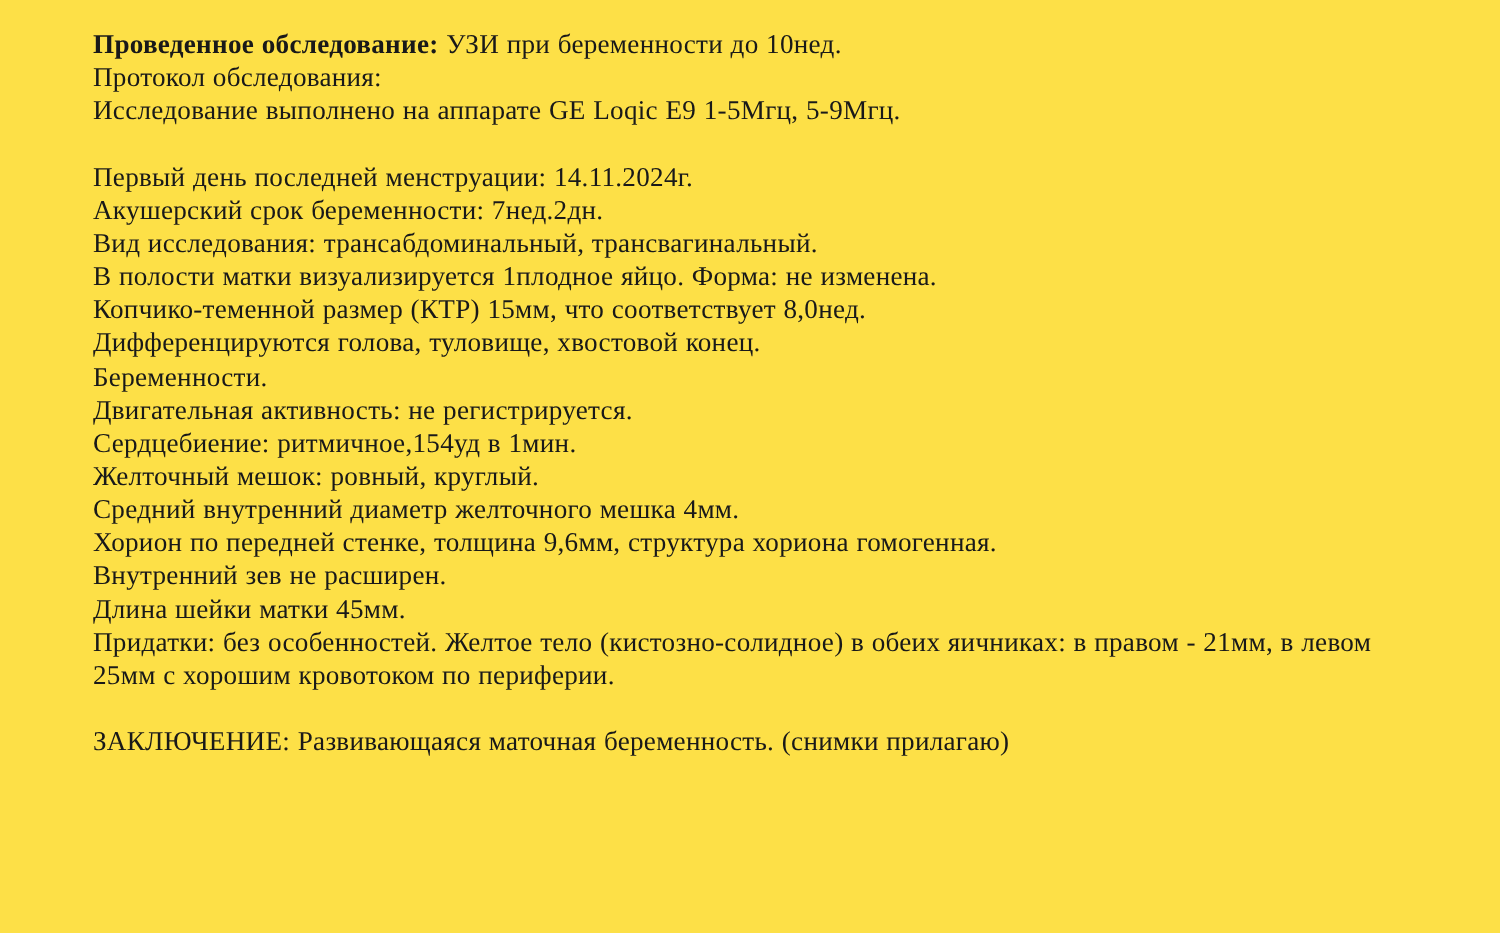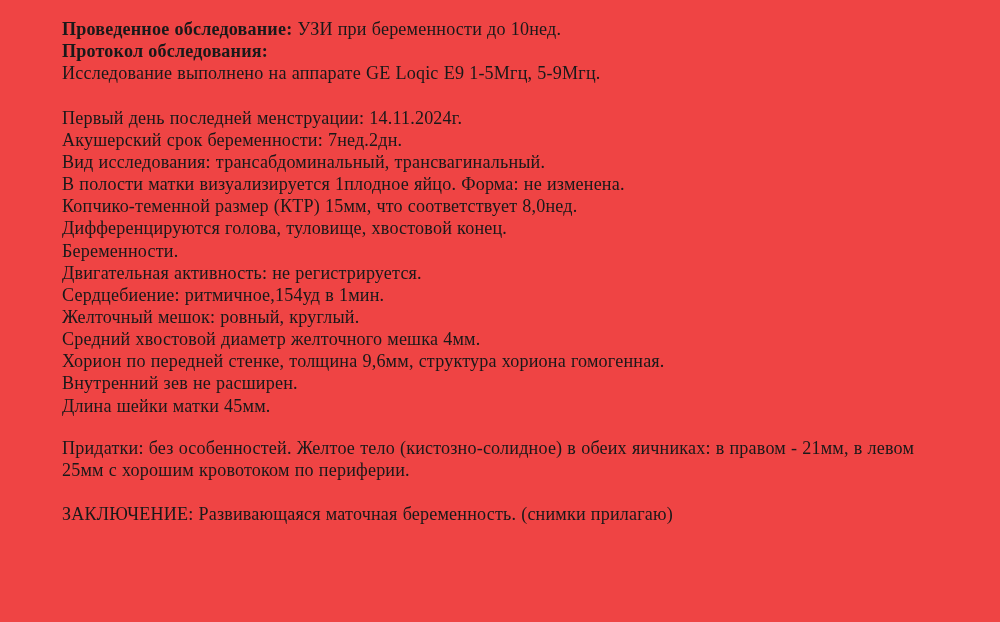--- a/index.html
+++ b/index.html
@@ -15,58 +15,57 @@
     overflow: hidden;
     font-family: "Liberation Serif", "DejaVu Serif", serif;
     color: #191919;
     -webkit-font-smoothing: antialiased;
   }
 
   .page {
     position: relative;
     width: 1000px;
     height: 622px;
-    background: #ef4444;
+    background: #fde047;
     box-sizing: border-box;
     padding: 18px 40px 0 62px;
   }
 
   .doc-body {
     width: 890px;
   }
 
   .line {
     font-size: 18.1px;
     line-height: 22.15px;
     white-space: pre-wrap;
     letter-spacing: 0.01em;
     word-spacing: 0.02em;
     color: #191919;
   }
 
   .line.bold,
   .lead {
-    font-weight: 700;
+    font-weight: 400;
   }
 
   
   .lead {
     font-weight: 700;
   }
 
   .blank {
     font-size: 18.1px;
     line-height: 22.15px;
     height: 22.15px;
   }
 
   
   .line.wrap {
     white-space: normal;
-    margin-top: 20px;
   }
 </style>
 </head>
 <body>
 
 <div class="page">
   <div class="doc-body">
 
     <div class="line"><span class="lead">Проведенное обследование:</span><span> УЗИ при беременности до 10нед.</span></div>
 
@@ -79,21 +78,21 @@
     <div class="line">Первый день последней менструации: 14.11.2024г.</div>
     <div class="line">Акушерский срок беременности: 7нед.2дн.</div>
     <div class="line">Вид исследования: трансабдоминальный, трансвагинальный.</div>
     <div class="line">В полости матки визуализируется 1плодное яйцо. Форма: не изменена.</div>
     <div class="line">Копчико-теменной размер (КТР) 15мм, что соответствует 8,0нед.</div>
     <div class="line">Дифференцируются голова, туловище, хвостовой конец.</div>
     <div class="line">Беременности.</div>
     <div class="line">Двигательная активность: не регистрируется.</div>
     <div class="line">Сердцебиение: ритмичное,154уд в 1мин.</div>
     <div class="line">Желточный мешок: ровный, круглый.</div>
-    <div class="line">Средний хвостовой диаметр желточного мешка 4мм.</div>
+    <div class="line">Средний внутренний диаметр желточного мешка 4мм.</div>
     <div class="line">Хорион по передней стенке, толщина 9,6мм, структура хориона гомогенная.</div>
     <div class="line">Внутренний зев не расширен.</div>
     <div class="line">Длина шейки матки 45мм.</div>
 
     <div class="line wrap">Придатки: без особенностей. Желтое тело (кистозно-солидное) в обеих яичниках: в правом - 21мм, в левом 25мм с хорошим кровотоком по периферии.</div>
 
     <div class="blank">&nbsp;</div>
 
     <div class="line">ЗАКЛЮЧЕНИЕ: Развивающаяся маточная беременность. (снимки прилагаю)</div>
 

